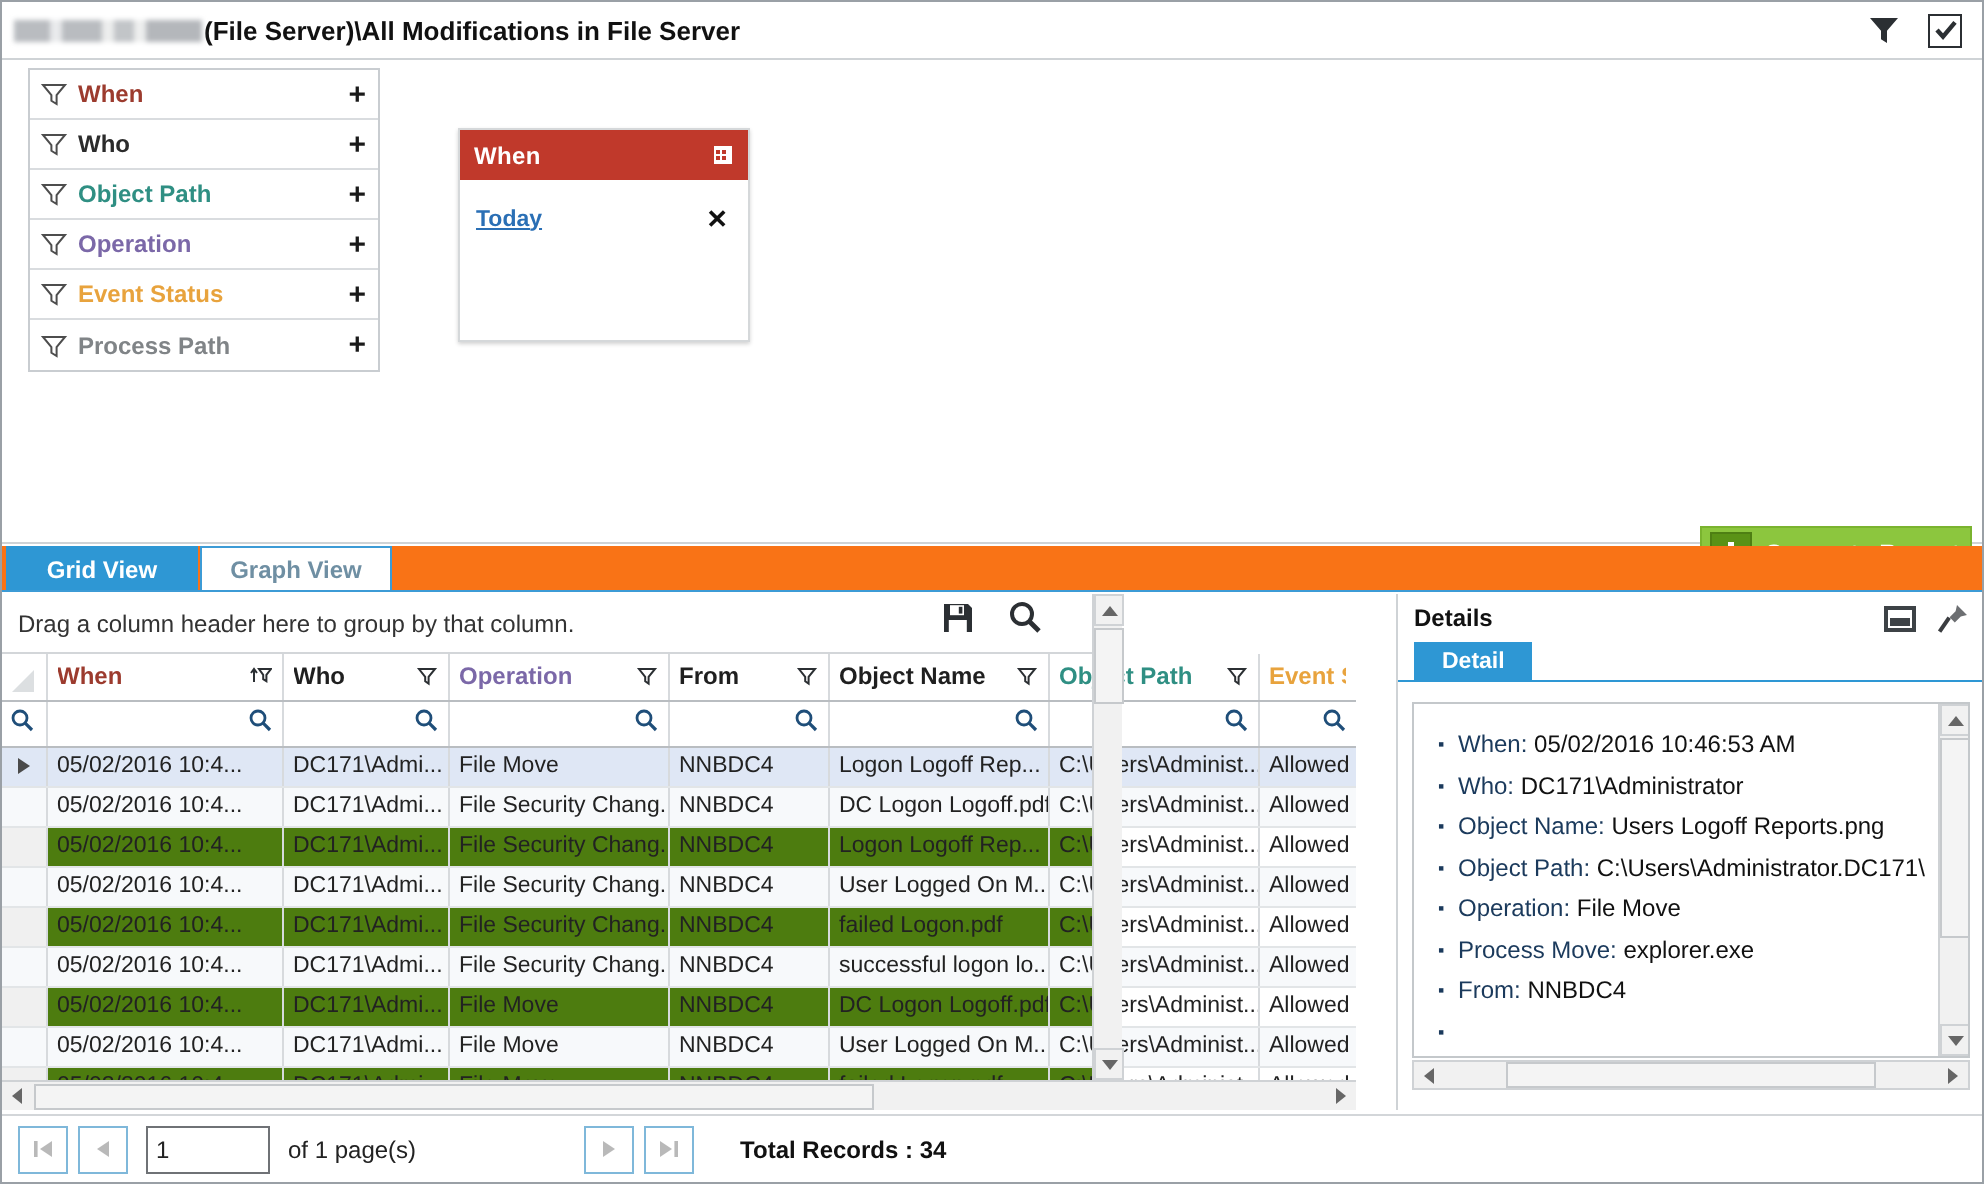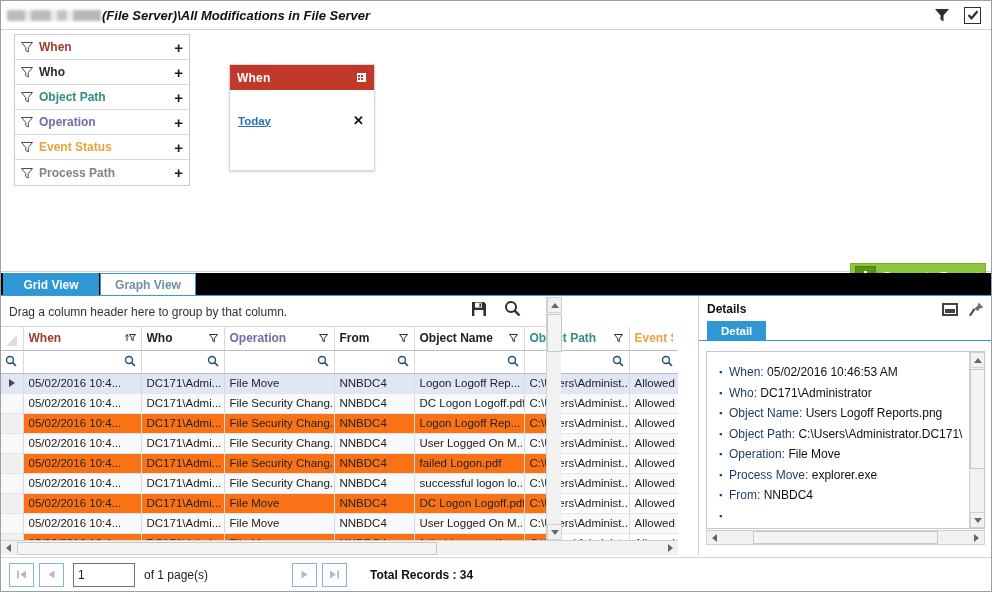--- a/index.html
+++ b/index.html
@@ -23,21 +23,21 @@
   
   .titlebar {
     position: absolute; left: 0; top: 0; width: 990px; height: 29px;
     background: #ffffff;
     border-bottom: 1px solid #cfd3d6;
     display: flex; align-items: center;
   }
   .title-text {
     font-size: 13px; font-weight: bold; color: #111;
     padding-left: 2px; white-space: nowrap;
-    display: flex; align-items: center; font-style: italic;
+    display: flex; align-items: center;
   }
   .redacted {
     display: inline-block;
     width: 94px; height: 11px;
     background: linear-gradient(90deg,#b9bcc0 0 18px,#e9eaec 18px 24px,#b9bcc0 24px 44px,#eceded 44px 50px,#c2c5c8 50px 60px,#edeeee 60px 66px,#b4b7bb 66px 94px);
     filter: blur(1.4px);
     margin: 0 1px 0 4px;
     vertical-align: middle;
   }
   .titlebar-icons {
@@ -81,21 +81,21 @@
     border: 1px solid #d5d8da;
     box-shadow: 0 1px 2px rgba(0,0,0,.18);
   }
   .when-head {
     height: 25px; background: #c0392b;
     display: flex; align-items: center; padding: 0 7px;
     color: #fff;
   }
   .when-head .wtitle { font-size: 12px; font-weight: bold; letter-spacing: .2px; }
   .when-head .wicon { margin-left: auto; width: 11px; height: 11px; }
-  .when-body { padding: 24px 8px 0 8px; position: relative; height: 74px; }
+  .when-body { padding: 13px 8px 0 8px; position: relative; height: 74px; }
   .when-chip {
     display: flex; align-items: center;
   }
   .when-chip a {
     color: #2a6fb5; font-size: 11.5px; font-weight: bold;
     text-decoration: underline; cursor: pointer;
   }
   .when-chip .wx {
     margin-left: auto; font-size: 13px; font-weight: bold; color: #111;
     line-height: 1; cursor: pointer; padding-right: 2px;
@@ -117,35 +117,35 @@
   .gen-report .gr-ico i { display:block; width: 3px; background: #fff; }
   .gen-report .gr-label {
     color: #fff; font-size: 12.5px; font-weight: bold; white-space: nowrap;
   }
 
   
   .tabstrip {
     position: absolute; left: 0; top: 272px; width: 990px; height: 23px;
     border-bottom: 1px solid #3c9bd6;
     display: flex; align-items: flex-end; padding-left: 2px;
-    background: #000000;
+    background: #f97316;
   }
   .tab {
     height: 22px; min-width: 96px; padding: 0 14px;
     display: flex; align-items: center; justify-content: center;
     font-size: 12px; font-weight: bold; cursor: pointer;
     border: 1px solid #3c9bd6; border-bottom: none;
     margin-right: 1px; background: #fff; color: #6f8fa3;
   }
   .tab.active { background: #2e97d4; color: #fff; border-color: #2e97d4; }
 
   
   .grid-panel {
     position: absolute; left: 0; top: 296px; width: 560px; height: 258px;
-    background: #f97316;
+    background: #4d7c0f;
   }
   .grouparea {
     height: 30px; border-bottom: 1px solid #d3d6d9;
     display: flex; align-items: center; padding-left: 8px;
     background: #fff;
     position: relative;
   }
   .grouparea .gtext { font-size: 12px; color: #333; }
   .grouparea .gicons {
     position: absolute; right: 40px; top: 3px;

